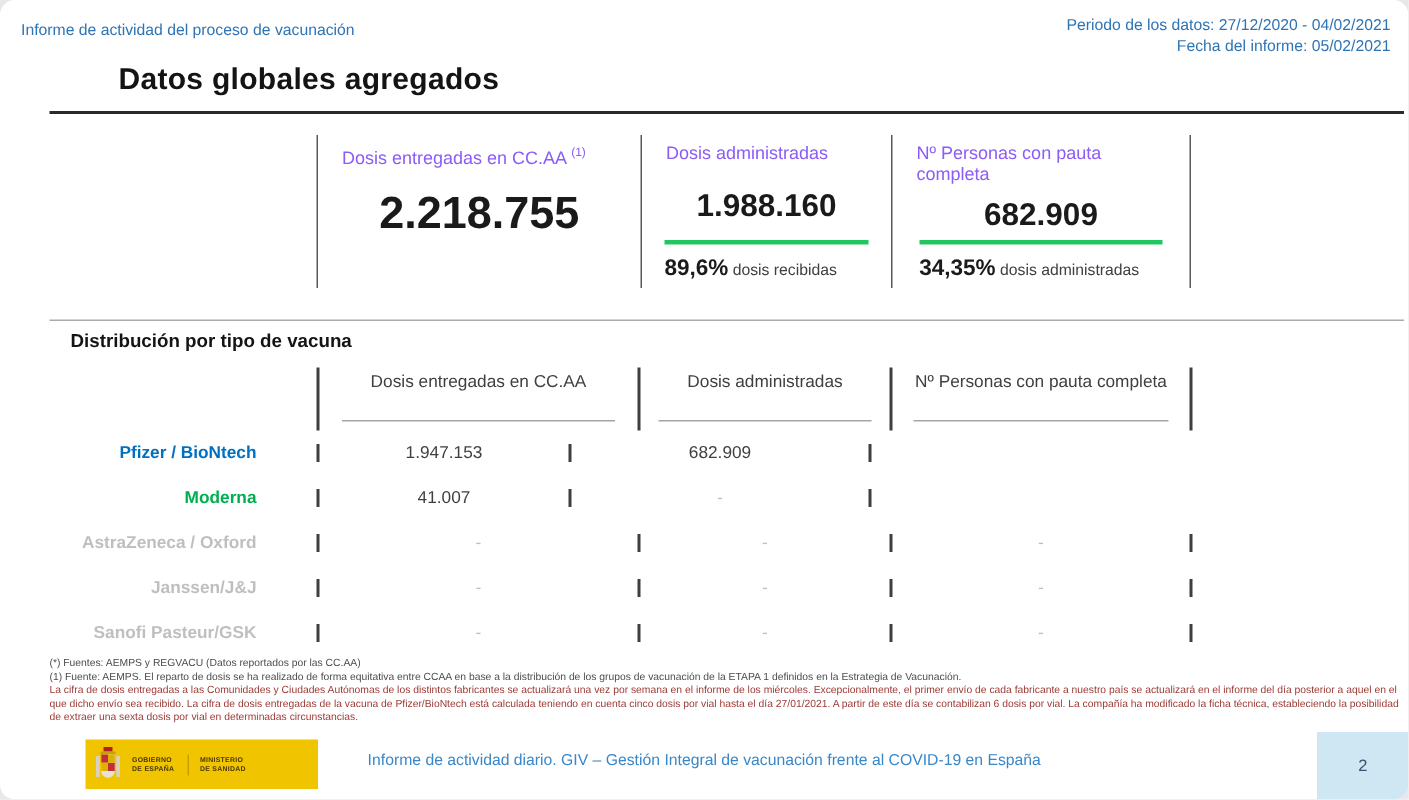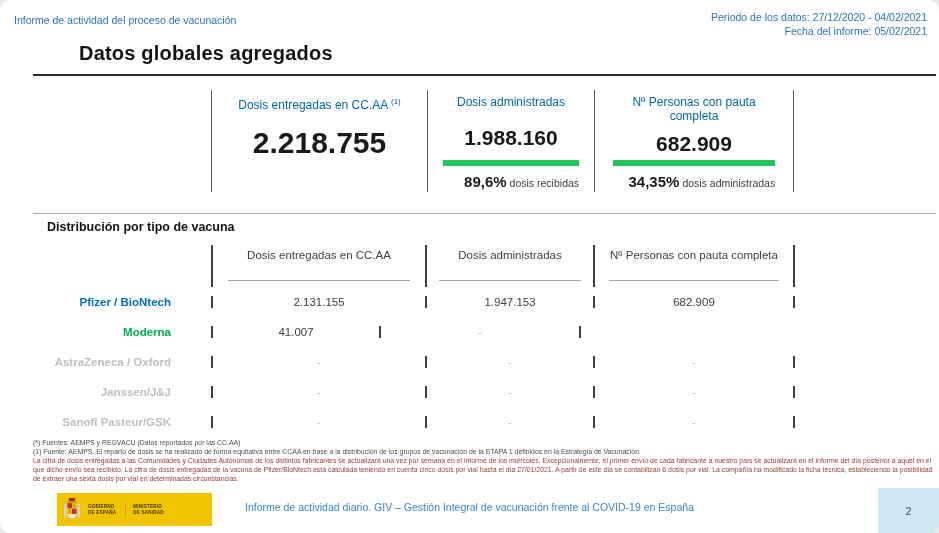--- a/index.html
+++ b/index.html
@@ -14,26 +14,26 @@
   
   .title{position:absolute;left:33px;top:42px;font-size:20px;font-weight:bold;color:#141414;letter-spacing:0.2px;margin-left:46px;}
   .title-rule{position:absolute;left:33px;top:74px;width:903px;height:2px;background:#2b2b2b;}
   
   .stats{position:absolute;left:211px;top:90px;height:102px;display:flex;}
   .stat{position:relative;border-left:1px solid #595959;box-sizing:border-box;}
   .stat:last-child{border-right:1px solid #595959;}
   .stat-1{width:216px;}
   .stat-2{width:167px;}
   .stat-3{width:200px;}
-  .stat-label{margin-top:5px;padding:0 16px;font-size:12px;color:#0369a1;text-align:center;line-height:14px;}
+  .stat-label{margin-top:5px;padding:0 16px;font-size:12px;color:#8b5cf6;text-align:left;line-height:14px;}
   .stat-sup{font-size:8px;vertical-align:super;}
   .big-number{position:absolute;left:0;right:0;top:36px;text-align:center;font-size:30px;font-weight:bold;color:#1a1a1a;}
   .mid-number{position:absolute;left:0;right:0;top:36px;text-align:center;font-size:21px;font-weight:bold;color:#1a1a1a;}
   .mid-number-3{top:42px;}
-  .stat-sub{position:absolute;left:9%;right:9%;top:70px;border-top:6px solid #22c55e;padding-top:7px;text-align:right;white-space:nowrap;}
+  .stat-sub{position:absolute;left:9%;right:9%;top:70px;border-top:3px solid #22c55e;padding-top:7px;text-align:left;white-space:nowrap;}
   .pct{font-size:15px;font-weight:bold;color:#1a1a1a;}
   .pct-label{font-size:10.5px;color:#404040;margin-left:3px;}
   
   .section-rule{position:absolute;left:33px;top:213px;width:903px;height:1px;background:#ababab;}
   .dist-heading{position:absolute;left:47px;top:220px;font-size:12.5px;font-weight:bold;color:#141414;}
   
   .tbl{position:absolute;left:33px;top:245px;width:762px;}
   .tr{display:flex;align-items:center;height:30px;font-size:11.5px;}
   .tr.head{height:42px;align-items:stretch;}
   .td{box-sizing:border-box;text-align:center;color:#404040;}
@@ -107,21 +107,20 @@
         <span class="col-rule"></span>
       </div>
       <div class="td td-3">
         <span class="hd-txt">Nº Personas con pauta completa</span>
         <span class="col-rule"></span>
       </div>
     </div>
 
     <div class="tr">
       <div class="td td-name" style="color: rgb(0, 112, 192);">Pfizer / BioNtech</div>
-      <div class="td td-1">2.131.155</div>
       <div class="td td-2">1.947.153</div>
       <div class="td td-3">682.909</div>
     </div>
     <div class="tr">
       <div class="td td-name" style="color: rgb(0, 176, 80);">Moderna</div>
       <div class="td td-2">41.007</div>
       <div class="td td-3 dash">-</div>
     </div>
     <div class="tr">
       <div class="td td-name" style="color: rgb(191, 191, 191);">AstraZeneca / Oxford</div>

